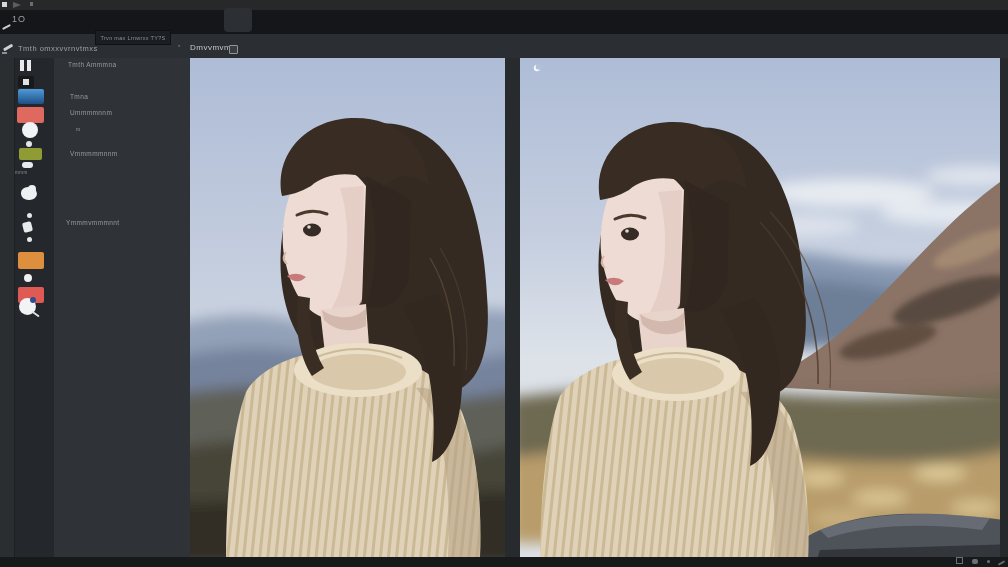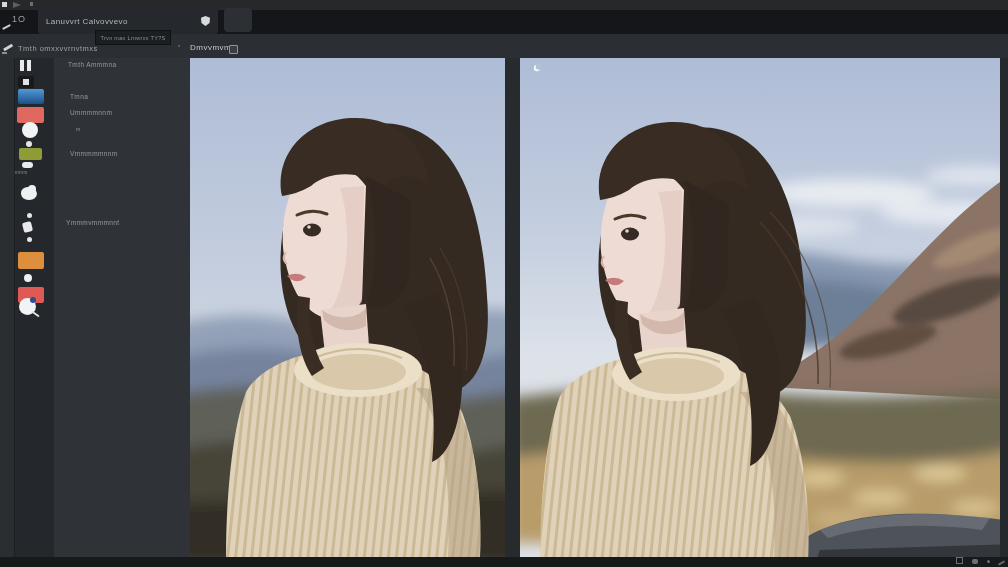--- a/index.html
+++ b/index.html
@@ -84,24 +84,20 @@
   <div class="abs row2"></div>
   <div class="abs row3"></div>
 
   <div class="abs mi-square"></div>
   <div class="abs mi-flag"></div>
   <div class="abs mi-dot"></div>
   <div class="abs mi-pencil"></div>
 
   <div class="abs hist">1O</div>
 
-  <div class="abs addr">
-    <span class="addr-text">Lanuvvrt Calvovvevo</span>
-    <span class="shield"></span>
-  </div>
   <div class="abs auxbtn"></div>
   <div class="abs tooltip">
     <span>Trvn max Lrnwrxx TY?S</span>
   </div>
 
   <div class="abs pencil2"></div>
   <div class="abs pencil2b"></div>
   <div class="abs doclabel">Tmth omxxvvrnvtmxs</div>
   <div class="abs comma">’</div>
   <div class="abs tablabel">Dmvvmvm?</div>

